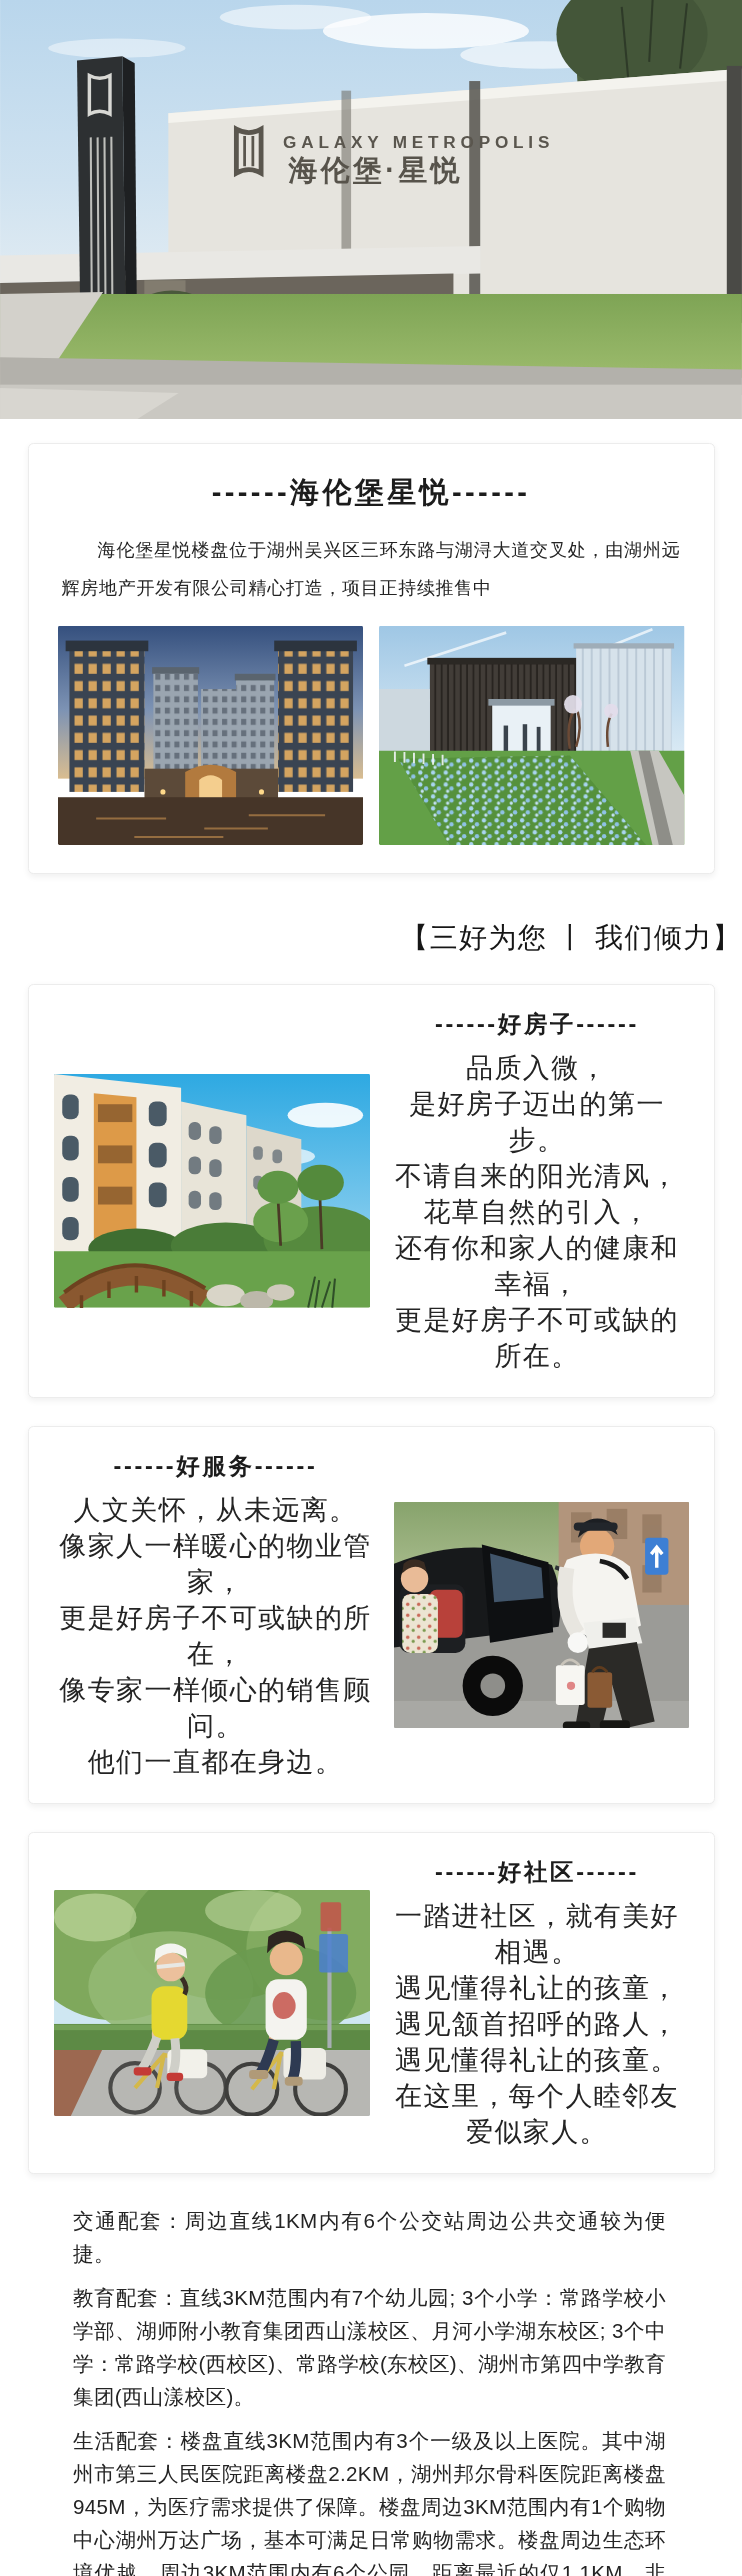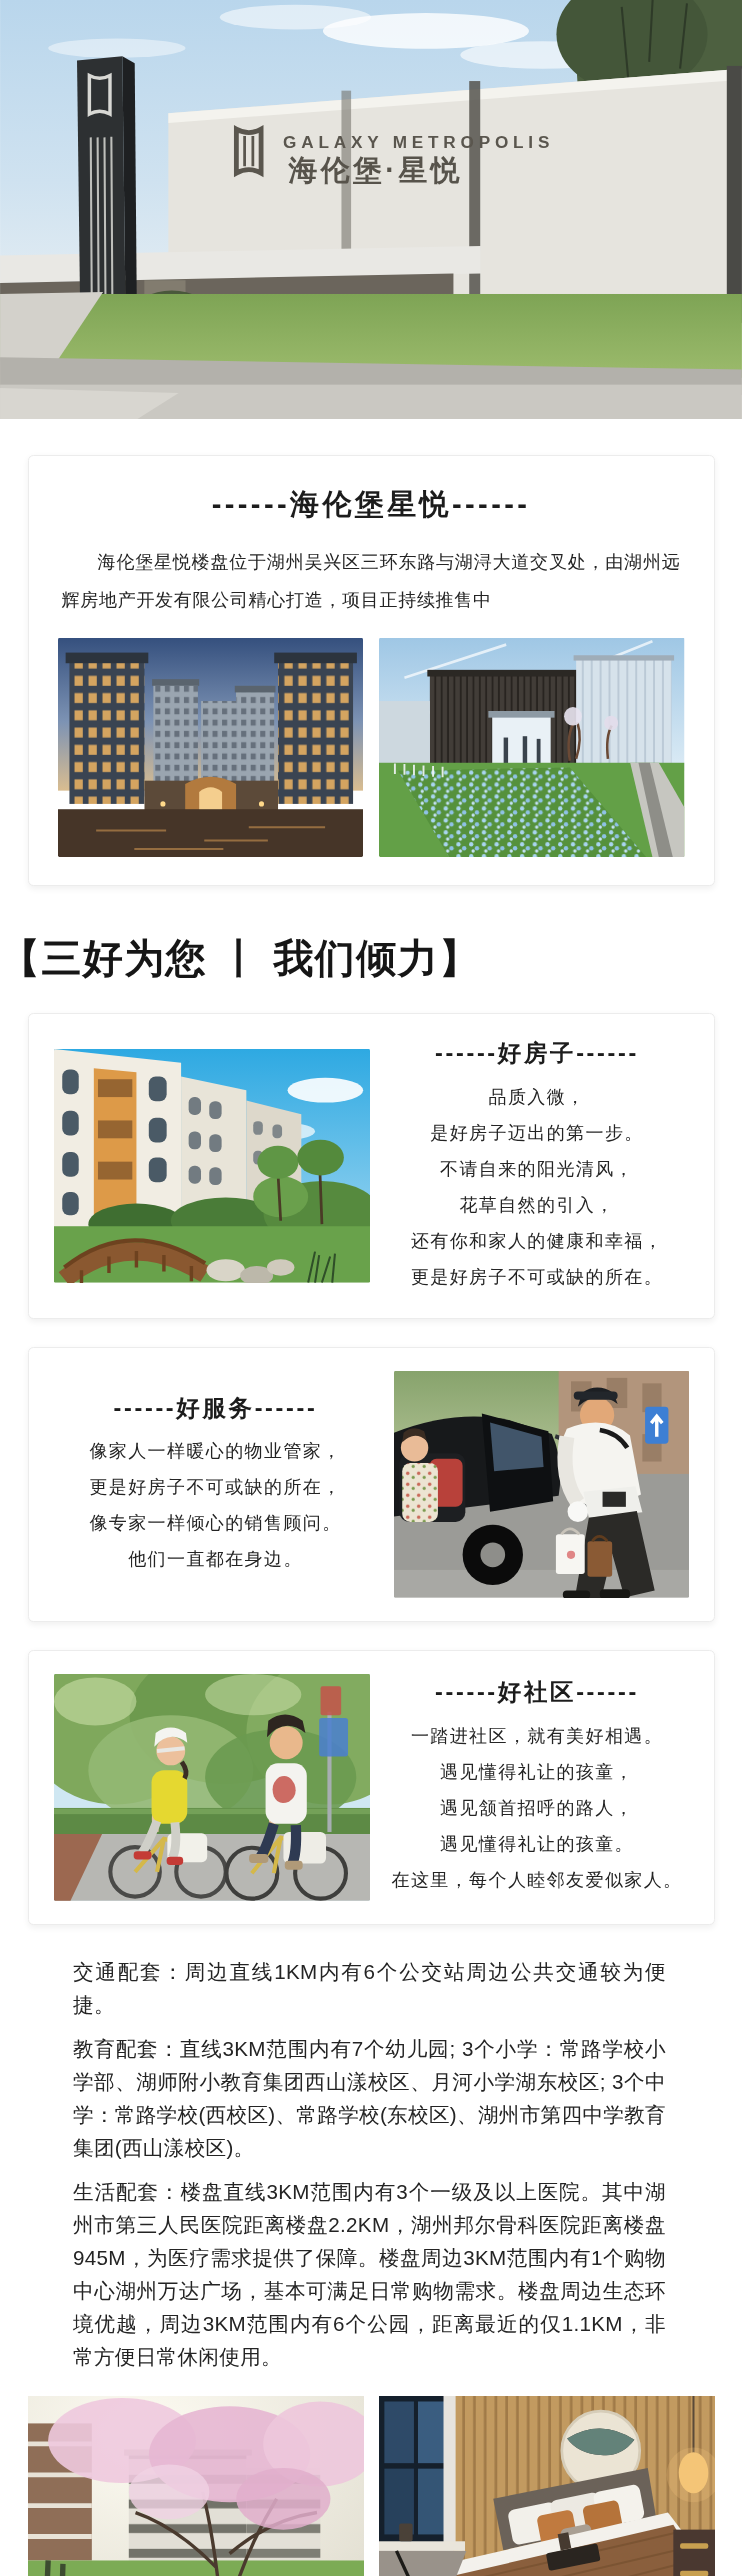--- a/index.html
+++ b/index.html
@@ -10,47 +10,47 @@
     color:#262626;
   }
   .hero{width:614px;height:419px;display:block;}
   .hero svg{display:block;}
   .card{
     margin:0 27.5px;background:#ffffff;
     border:0.7px solid #ececec;border-radius:5.5px;
     box-shadow:0 2.1px 6.9px rgba(0,0,0,0.06);
     box-sizing:border-box;
   }
-  .intro-card{margin-top:36px;padding:29px 29px 27.5px;}
+  .intro-card{margin-top:24px;padding:29px 29px 27.5px;}
   .intro-title{
     margin:0;text-align:center;font-size:29px;font-weight:700;
     letter-spacing:3.4px;color:#1c1c1c;
   }
   .intro-body{
     margin:18px 4.1px 0;font-size:18px;line-height:38px;
     text-indent:2em;text-align:justify;color:#242424;letter-spacing:0.7px;
   }
   .intro-images{display:flex;gap:16.5px;margin-top:19px;}
   .intro-images figure{margin:0;flex:1;}
   .intro-images svg{display:block;width:100%;height:219px;border-radius:1.4px;}
   .section-heading{
-    margin:45px 0 0;text-align:left;font-size:40px;font-weight:700;
+    margin:45px 0 0;text-align:right;font-size:28px;font-weight:400;
     letter-spacing:1.4px;color:#161616;
   }
   .feature-card{
     margin-top:27.5px;padding:23.4px 25px;display:flex;align-items:center;gap:16px;
   }
   .feature-img{margin:0;flex:0 0 316px;}
   .feature-img.narrow{flex:0 0 295px;}
   .feature-img svg{display:block;width:100%;border-radius:1.4px;}
   .feature-text{flex:1;text-align:center;}
   .feature-title{
     margin:0 0 9.6px;font-size:23.4px;font-weight:700;letter-spacing:2.7px;color:#1c1c1c;
   }
-  .feature-line{margin:0;font-size:18px;line-height:36px;letter-spacing:1.4px;color:#242424;}
+  .feature-line{margin:0;font-size:27px;line-height:36px;letter-spacing:1.4px;color:#242424;}
   .amenities{margin:30px 76px 0 73px;}
   .amenity{
     margin:0 0 11px;font-size:20.6px;line-height:33px;
     text-align:justify;color:#242424;letter-spacing:0.3px;
   }
   .gallery{display:flex;gap:15px;margin:23.4px 27.5px 0;}
   .gallery figure{margin:0;flex:1;position:relative;}
   .gallery svg{display:block;width:100%;height:257px;}
 </style>
 </head>
@@ -299,20 +299,21 @@
     <p class="feature-line">不请自来的阳光清风，</p>
     <p class="feature-line">花草自然的引入，</p>
     <p class="feature-line">还有你和家人的健康和幸福，</p>
     <p class="feature-line">更是好房子不可或缺的所在。</p>
   </div>
 </section>
 
 <section class="card feature-card">
   <div class="feature-text">
     <h3 class="feature-title">------好服务------</h3>
+    <p class="feature-line">人文关怀，从未远离。</p>
     <p class="feature-line">像家人一样暖心的物业管家，</p>
     <p class="feature-line">更是好房子不可或缺的所在，</p>
     <p class="feature-line">像专家一样倾心的销售顾问。</p>
     <p class="feature-line">他们一直都在身边。</p>
   </div>
   <figure class="feature-img narrow">
     <svg viewBox="0 0 430 330" preserveAspectRatio="none">
       <defs>
         <linearGradient id="vbg" x1="0" y1="0" x2="0" y2="1">
           <stop offset="0" stop-color="#87a36c"></stop>

